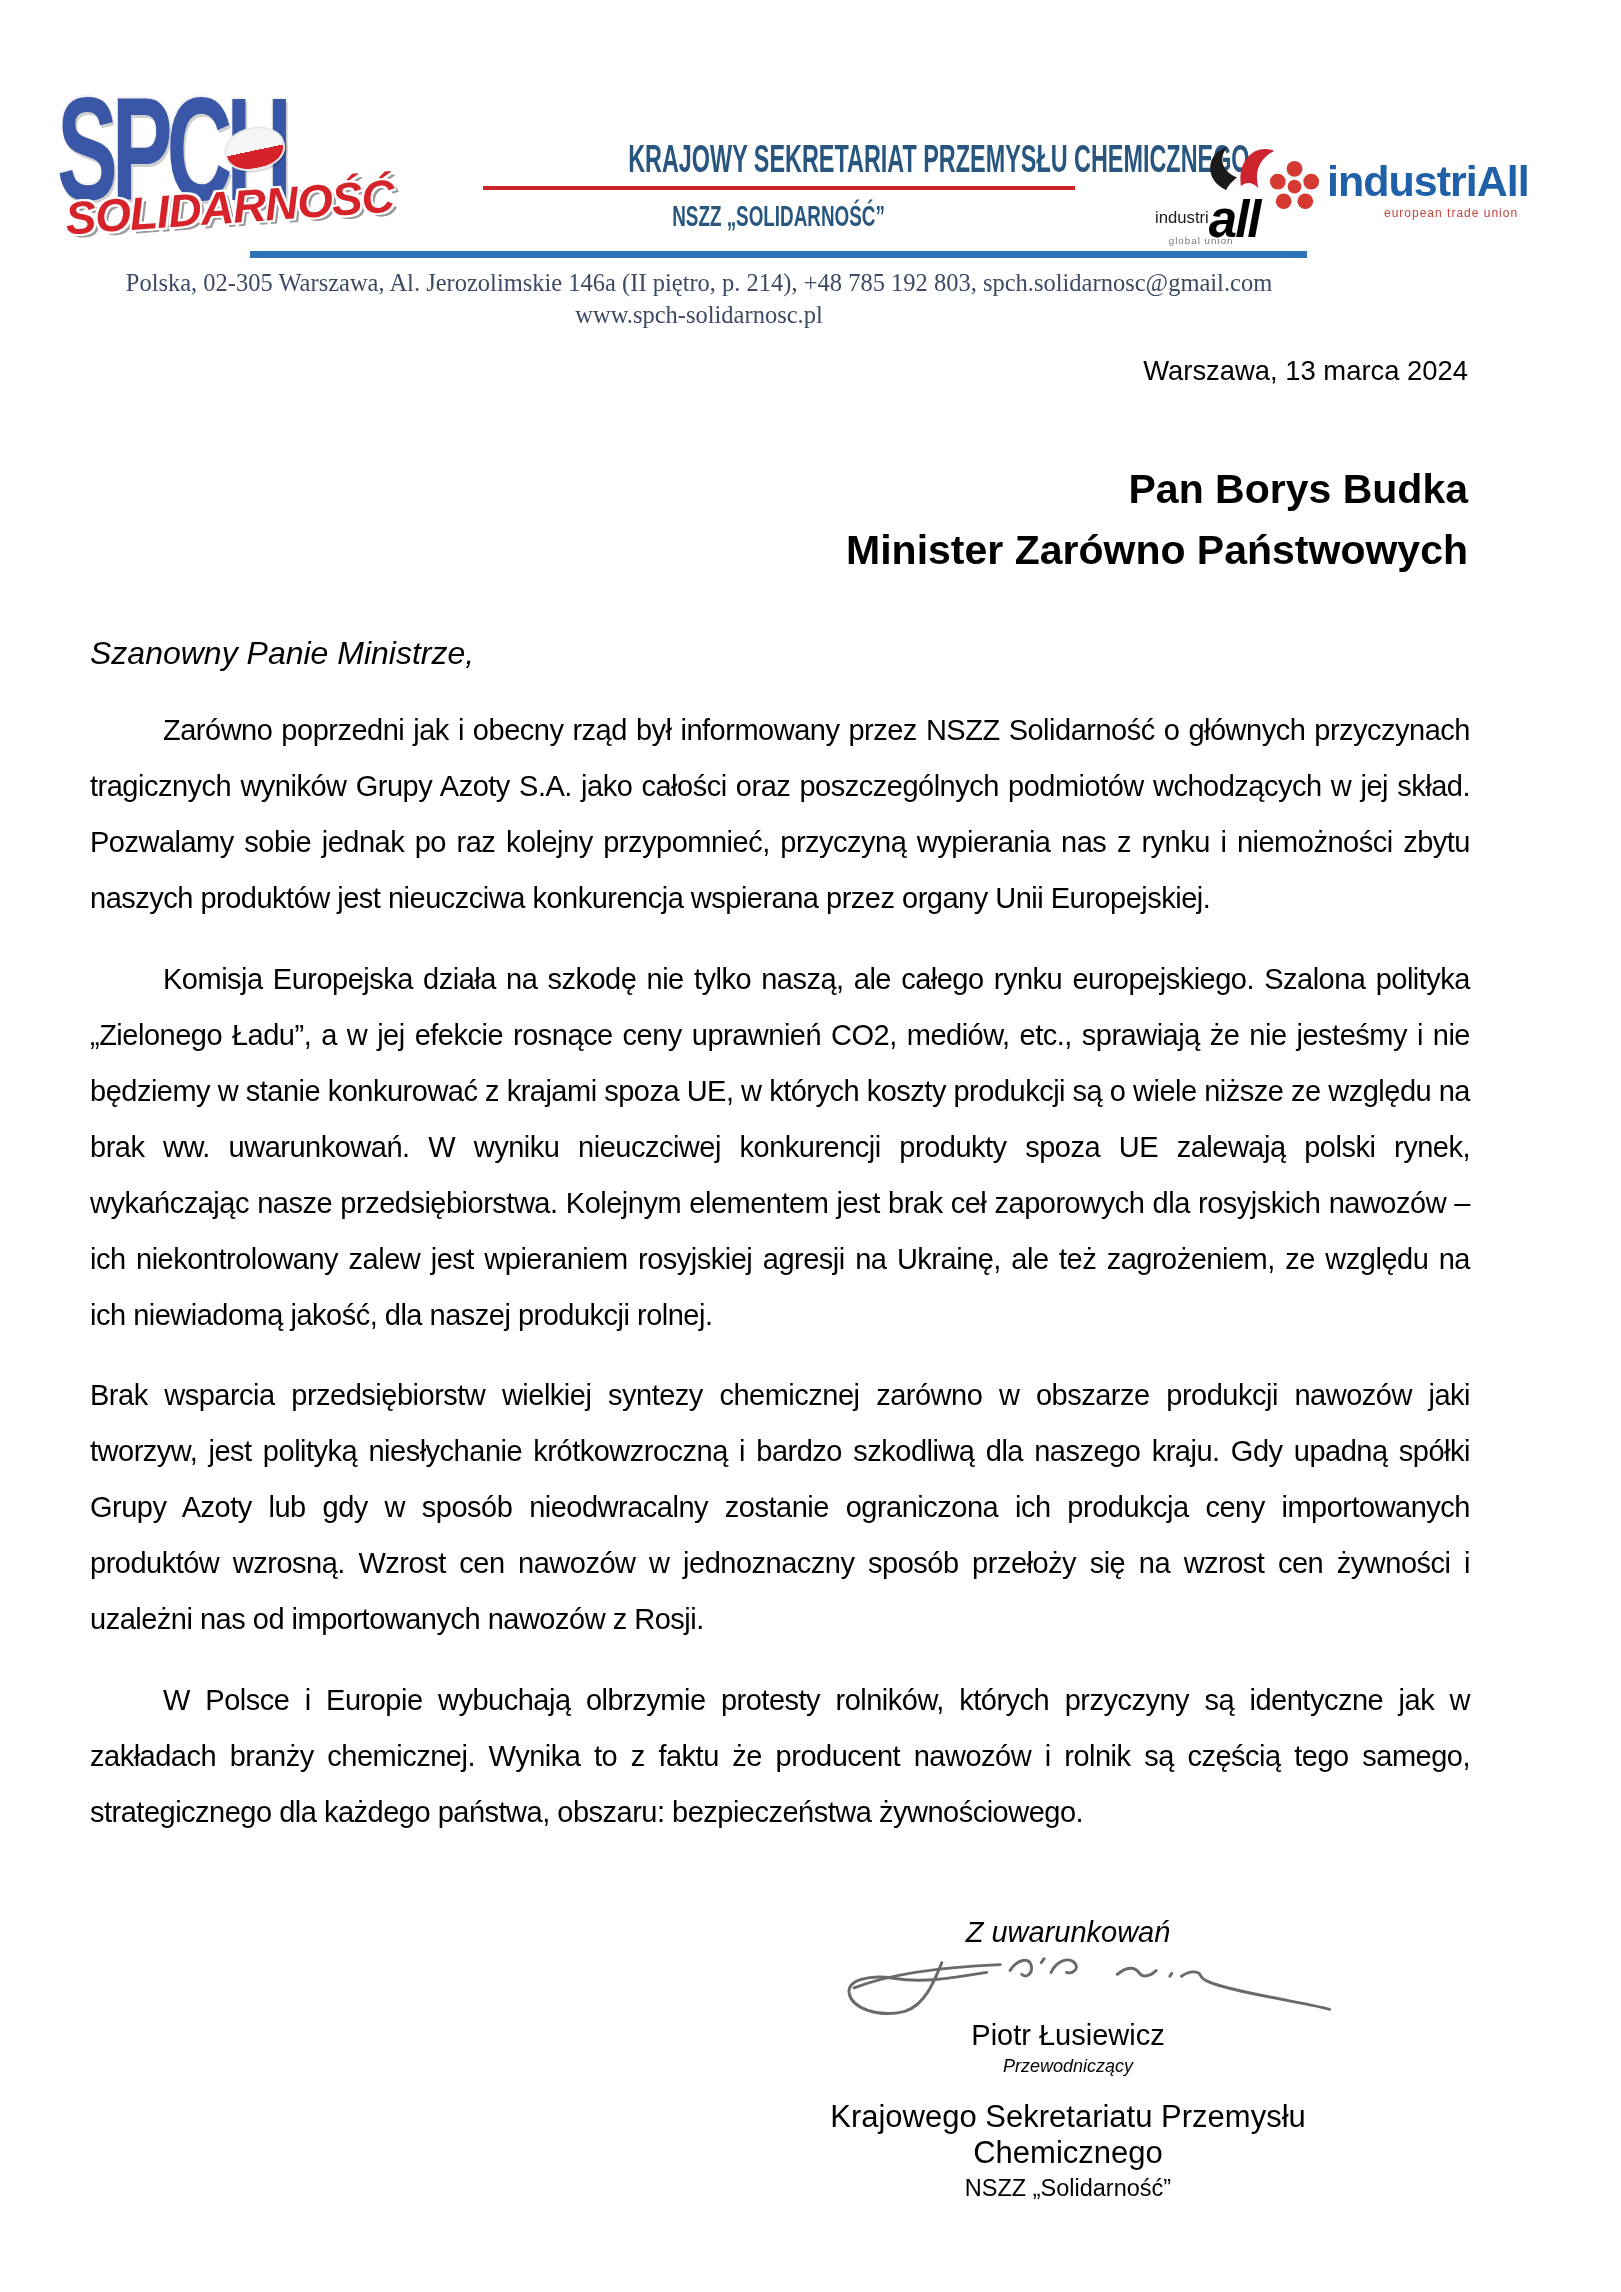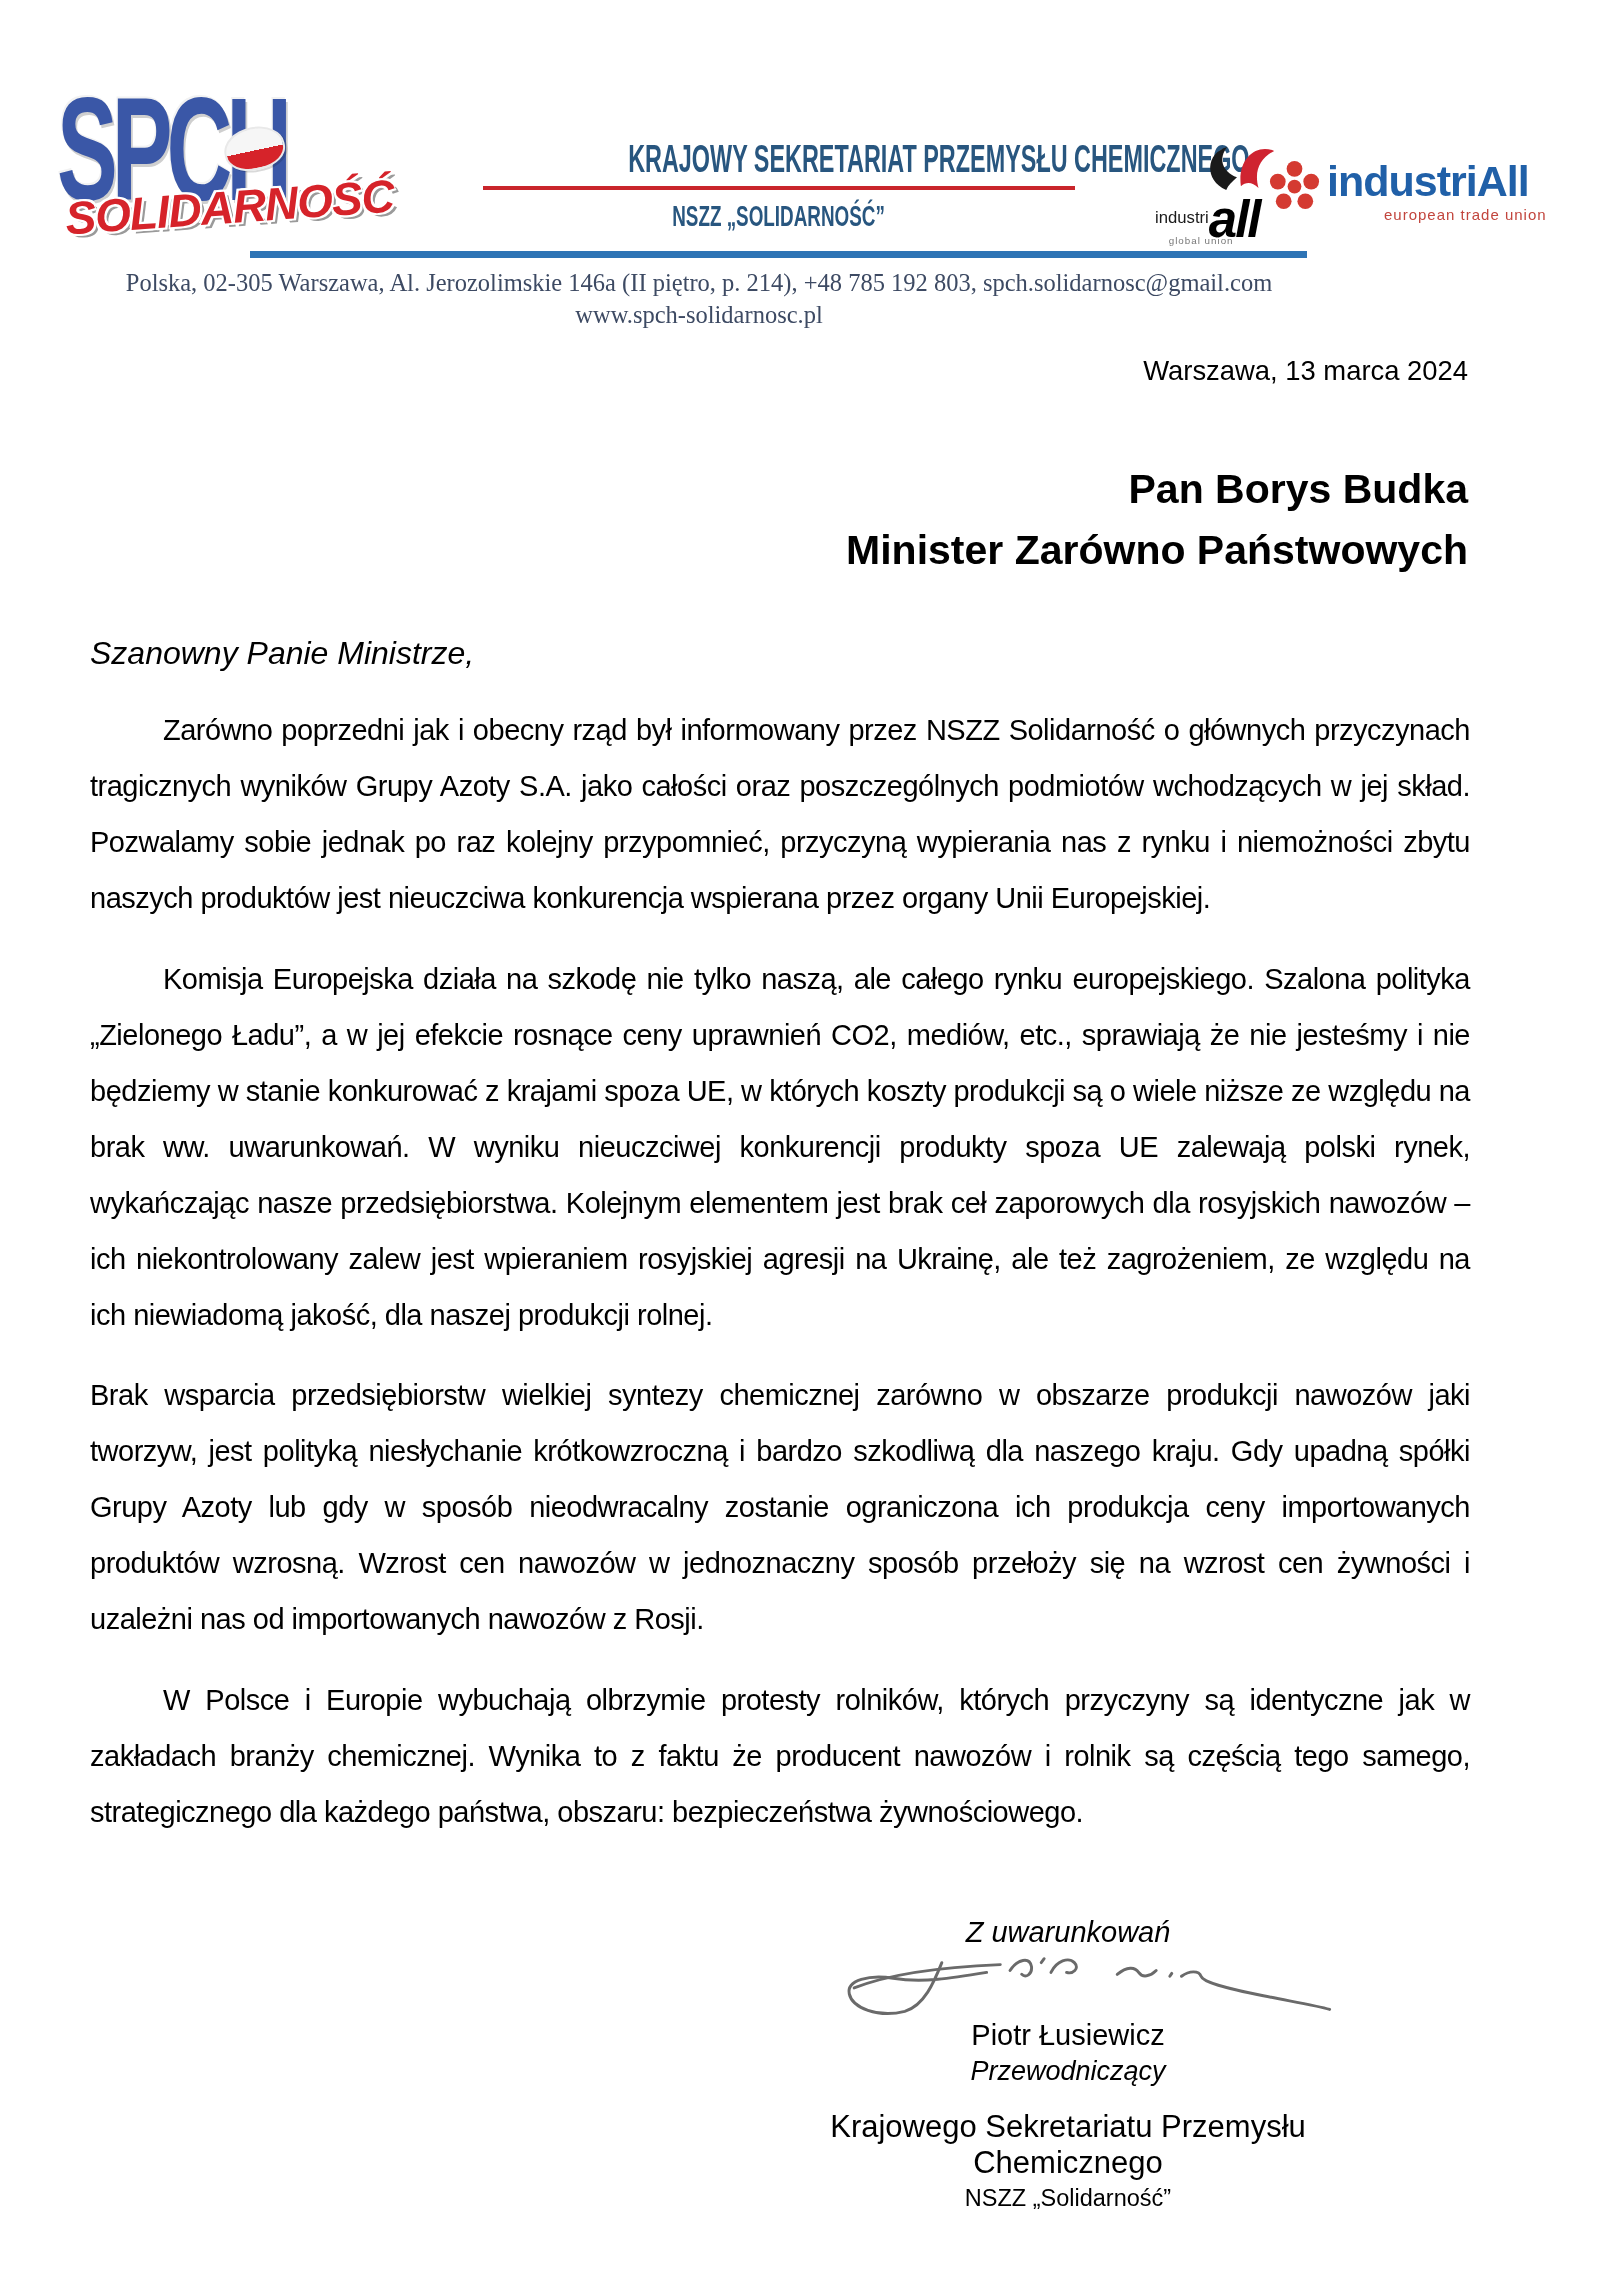--- a/index.html
+++ b/index.html
@@ -36,21 +36,21 @@
   }
   .logo-iag{position:absolute;left:1155px;top:145px;width:127px;height:108px;}
   .iag-birds{position:absolute;left:37px;top:-3.9px;}
   .iag-row{position:absolute;left:0;top:55px;white-space:nowrap;}
   .iag-industri{font-weight:normal;font-size:16.7px;color:#1a1a1a;vertical-align:baseline;}
   .iag-all{font-weight:bold;font-style:italic;font-size:51px;color:#000000;line-height:0.8;vertical-align:-13.7px;letter-spacing:-2px;}
   .iag-sub{position:absolute;left:13.7px;top:90px;font-size:9.8px;color:#777;letter-spacing:1px;}
   .logo-iae{position:absolute;left:1266px;top:155px;width:274px;height:78px;}
   .iae-icon{position:absolute;left:0;top:2px;}
   .iae-name{position:absolute;left:61px;top:2px;font-weight:bold;font-size:43px;color:#2060a8;letter-spacing:-1px;}
-  .iae-sub{position:absolute;left:118px;top:51px;font-size:15px;color:#c2453d;letter-spacing:1px;white-space:nowrap;}
+  .iae-sub{position:absolute;left:118px;top:51px;font-size:12px;color:#c2453d;letter-spacing:1px;white-space:nowrap;}
   .blue-rule{position:absolute;left:250px;top:251px;width:1057px;height:6.9px;background:#2e74b5;}
   .addr{
     position:absolute;left:0;top:267px;width:1398px;text-align:center;
     font-family:"Liberation Serif",serif;font-size:24.5px;color:#3d4a63;line-height:32px;
   }
   
   .date-line{position:absolute;left:88px;top:355px;width:1380px;text-align:right;font-size:27.4px;}
   .recipient{
     position:absolute;left:88px;top:459px;width:1380px;text-align:right;
     font-weight:bold;font-size:41px;line-height:61px;
@@ -60,21 +60,21 @@
     position:absolute;left:90px;top:702px;width:1380px;
     font-size:29px;line-height:56px;text-align:justify;letter-spacing:-0.5px;
   }
   .body-text p{margin:0 0 24.5px 0;}
   .body-text p.indent{text-indent:73px;}
   
   .closing{position:absolute;left:774px;top:1916px;width:588px;text-align:center;}
   .close-phrase{font-style:italic;font-size:29px;}
   .sig-svg{display:block;margin:0 auto;}
   .signer{font-size:29px;margin-top:-5.9px;}
-  .role{font-style:italic;font-size:27px;margin-top:3.9px;}
+  .role{font-style:italic;font-size:18px;margin-top:3.9px;}
   .org1{font-size:31px;margin-top:22px;}
   .org2{font-size:23.5px;margin-top:3.9px;}
 </style>
 </head>
 <body>
 
 <div class="page">
 
   <div class="spch-logo">
     <div class="spch-text">SPCH</div>

